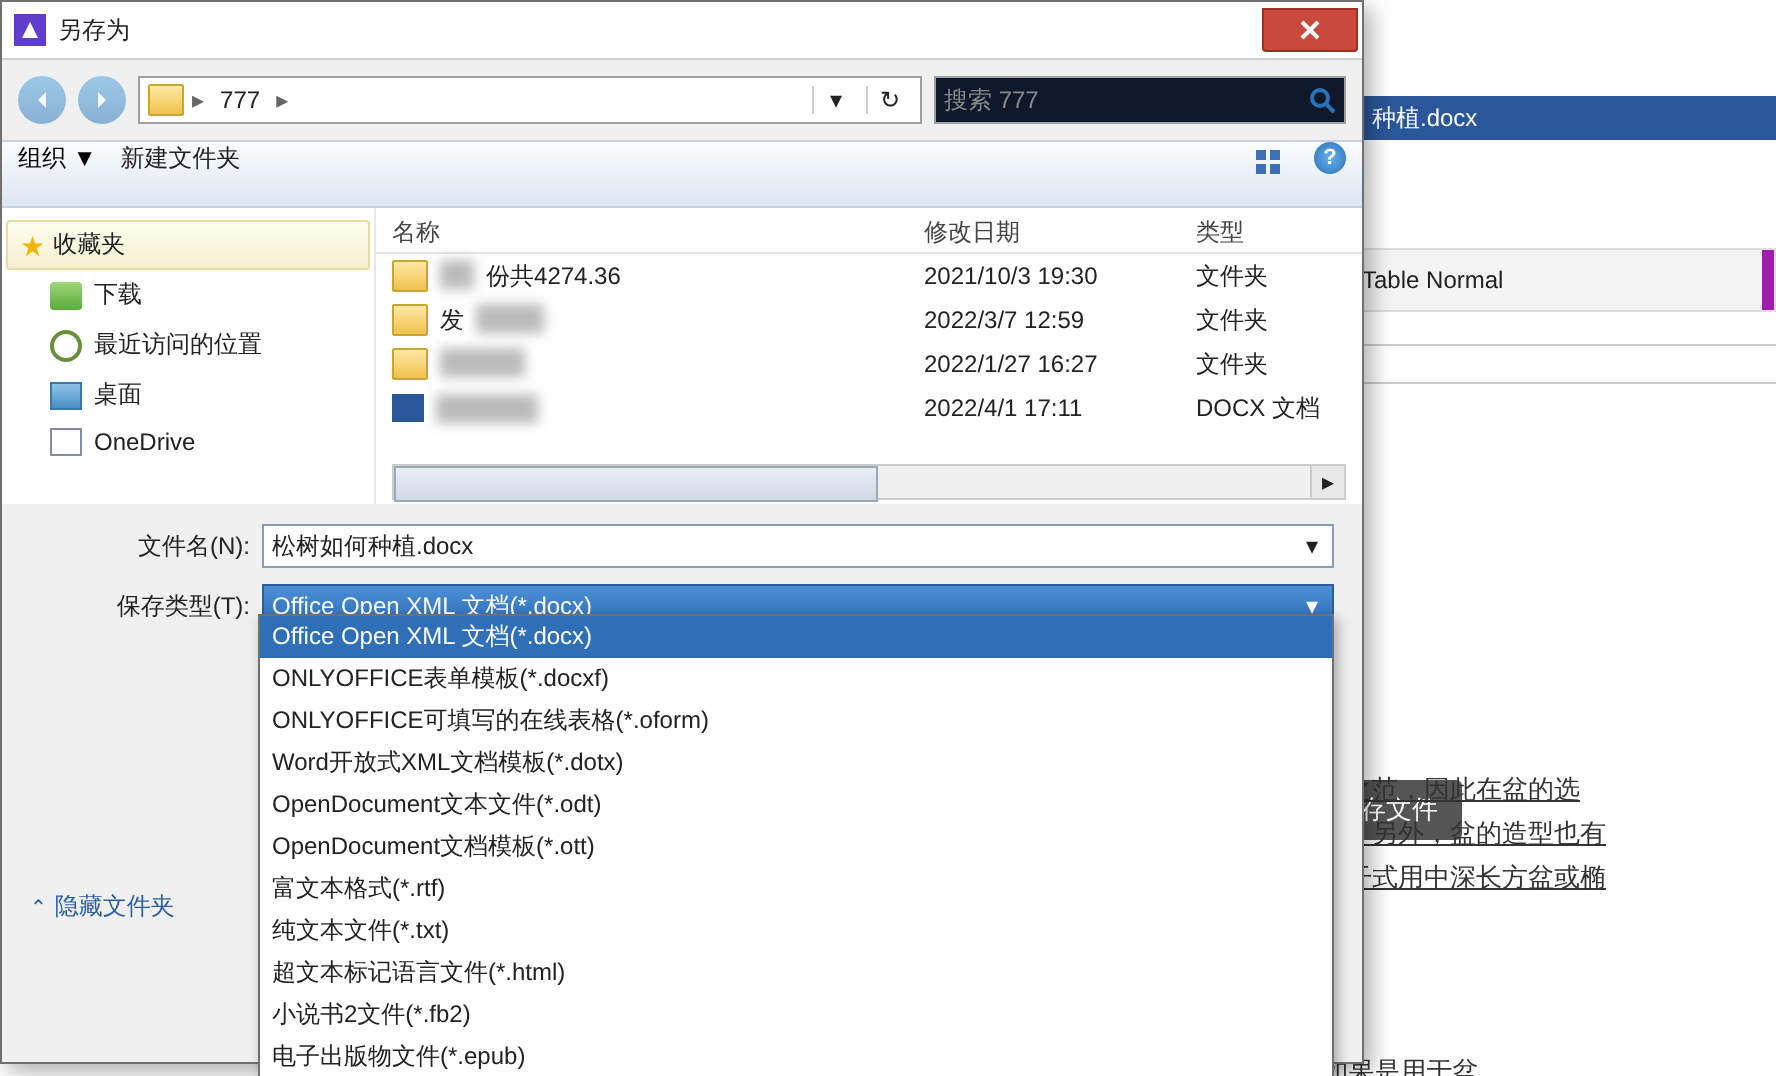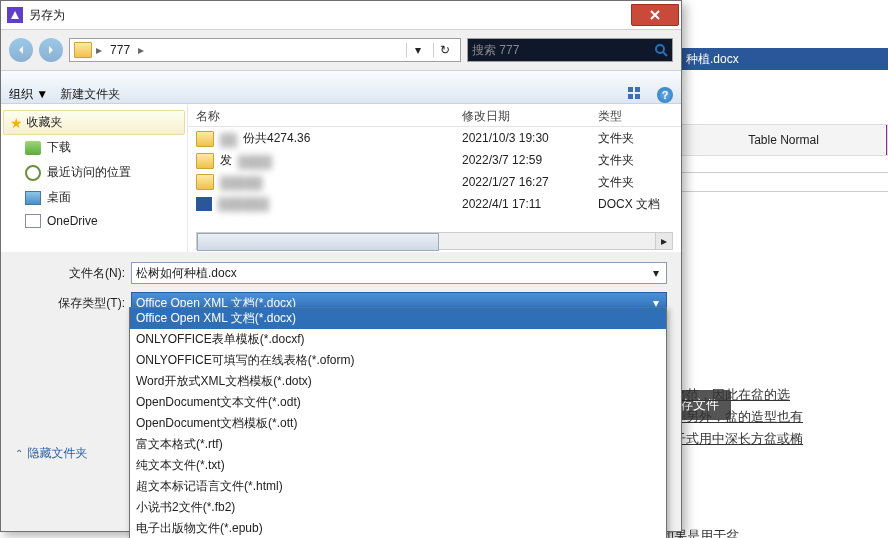--- a/index.html
+++ b/index.html
@@ -1,19 +1,19 @@
 <!DOCTYPE html>
 <html><head>
 <meta charset="utf-8">
 <style>
 html,body{margin:0;padding:0;font-family:"Microsoft YaHei","Segoe UI",sans-serif;font-size:12px;color:#222;background:#fff;width:888px;height:538px;overflow:hidden;position:relative}
 .bg{position:absolute;inset:0}
 .doc-tab{position:absolute;left:680px;top:48px;width:208px;height:22px;background:#2a579a;color:#fff;line-height:22px;padding-left:6px;font-size:12px}
 .toolbar-right{position:absolute;left:680px;top:124px;right:0;height:30px;background:#f4f4f4;border:1px solid #ddd;display:flex}
-.toolbar-right span{flex:1;text-align:center;line-height:30px;border-right:1px solid #a21caf}
+.toolbar-right span{flex:1;line-height:30px;border-right:6px solid #a21caf}
 .ruler{position:absolute;left:32px;top:172px;right:0;height:18px;background:#fff;border-top:1px solid #ccc;border-bottom:1px solid #ccc;display:flex;align-items:center;font-size:10px;color:#555;padding-left:10px;letter-spacing:14px}
 .doc-body{position:absolute;left:660px;top:384px;width:230px;font-size:13px;line-height:22px;color:#333}
 .doc-body .u{text-decoration:underline}
 .callout{position:absolute;left:655px;top:390px;background:#555;color:#fff;padding:6px 12px;border-radius:3px;font-size:13px}
 .doc-line{position:absolute;left:290px;top:527px;font-size:13px;color:#333}
 .arrow{position:absolute;left:242px;top:422px;width:430px;height:105px;pointer-events:none}
 
 .dialog{position:absolute;left:0;top:0;width:680px;height:530px;background:#f0f0f0;border:1px solid #707070;box-shadow:4px 4px 10px rgba(0,0,0,.3)}
 .title-bar{height:28px;background:#fff;border-bottom:1px solid #d0d0d0;display:flex;align-items:center}
 .title-icon{width:16px;height:16px;background:#603eca;margin:0 6px;display:flex;align-items:center;justify-content:center}
@@ -27,21 +27,21 @@
 .nav-btn svg{width:12px;height:12px;fill:#fff}
 .addr-bar{flex:1;height:22px;background:#fff;border:1px solid #a0a0a0;display:flex;align-items:center;padding:0 4px;gap:4px}
 .addr-bar .seg{padding:2px 4px}
 .addr-bar .chev{color:#666}
 .addr-ref{width:22px;border-left:1px solid #ccc;text-align:center}
 .folder-icon{width:16px;height:14px;background:linear-gradient(#ffe9a6,#f0c14b);border:1px solid #c9a633;border-radius:1px}
 .search-bar{width:196px;height:22px;background:#0f172a;border:1px solid #a0a0a0;display:flex;align-items:center;padding:0 4px;color:#888}
 .search-bar span{flex:1}
 .search-bar svg{width:14px;height:14px;stroke:#2671b8;fill:none;stroke-width:2}
 
-.cmd-row{height:32px;display:flex;align-items:flex-end;padding:0 8px;gap:12px;background:linear-gradient(#fafcfe,#dde7f2);border-top:1px solid #c8d3e0;border-bottom:1px solid #c8d3e0}
+.cmd-row{height:32px;display:flex;align-items:flex-start;padding:0 8px;gap:12px;background:linear-gradient(#fafcfe,#dde7f2);border-top:1px solid #c8d3e0;border-bottom:1px solid #c8d3e0}
 .cmd-row .drop{color:#000}
 .cmd-row .spacer{flex:1}
 .icon-btn{width:22px;height:20px;display:flex;align-items:center;justify-content:center}
 .icon-btn svg{width:14px;height:14px;fill:#3b6fb6}
 .help-ic{width:16px;height:16px;border-radius:50%;background:radial-gradient(#6ab0ec,#2671b8);color:#fff;text-align:center;line-height:16px;font-size:11px;font-weight:bold}
 
 .main{display:flex;height:148px}
 .sidebar{width:186px;background:#fff;border-right:1px solid #e8e8e8;padding-top:6px}
 .fav-head{background:linear-gradient(#fefef0,#f6f0cf);border:1px solid #e8dca0;margin:0 2px;padding:3px 6px;display:flex;align-items:center;gap:4px;border-radius:2px}
 .star{color:#f5b400;font-size:14px}
@@ -51,21 +51,21 @@
 .ic-clock{border:2px solid #6a8f3a;border-radius:50%;width:12px;height:12px}
 .ic-od{background:#fff;border:1px solid #88a;width:14px;height:12px}
 .ic-desk{background:linear-gradient(#8ec5e8,#4a8fc7);width:14px;height:12px;border:1px solid #3a7ab0}
 
 .list{flex:1;background:#fff;position:relative;overflow:hidden}
 .list-head{display:flex;height:22px;border-bottom:1px solid #e4e4e4;color:#444}
 .list-head div{padding:4px 8px}
 .c1{width:250px}.c2{width:120px}.c3{flex:1}
 .list-row{display:flex;height:22px;align-items:center}
 .list-row div{padding:2px 8px}
-.list-row .c1{display:flex;align-items:flex-end;gap:6px}
+.list-row .c1{display:flex;align-items:flex-start;gap:6px}
 .blur{filter:blur(3px);color:#bbb}
 .scroll-h{position:absolute;left:8px;right:8px;bottom:2px;height:16px;background:#f0f0f0;border:1px solid #ccc;display:flex}
 .scroll-h .thumb{width:240px;height:100%;background:linear-gradient(#eaeff5,#cfd9e6);border:1px solid #9ab}
 .scroll-h .arr{width:16px;background:#e8e8e8;border-left:1px solid #ccc;display:flex;align-items:center;justify-content:center}
 
 .form{padding:10px 14px 0 14px}
 .form-row{display:flex;align-items:center;margin-bottom:8px}
 .form-row label{width:110px;text-align:right;padding-right:6px}
 .form-row .field{flex:1;height:20px;background:#fff;border:1px solid #8a9db5;padding:0 4px;line-height:20px;position:relative}
 .field .dd{position:absolute;right:2px;top:2px;width:16px;height:16px;display:flex;align-items:center;justify-content:center}

